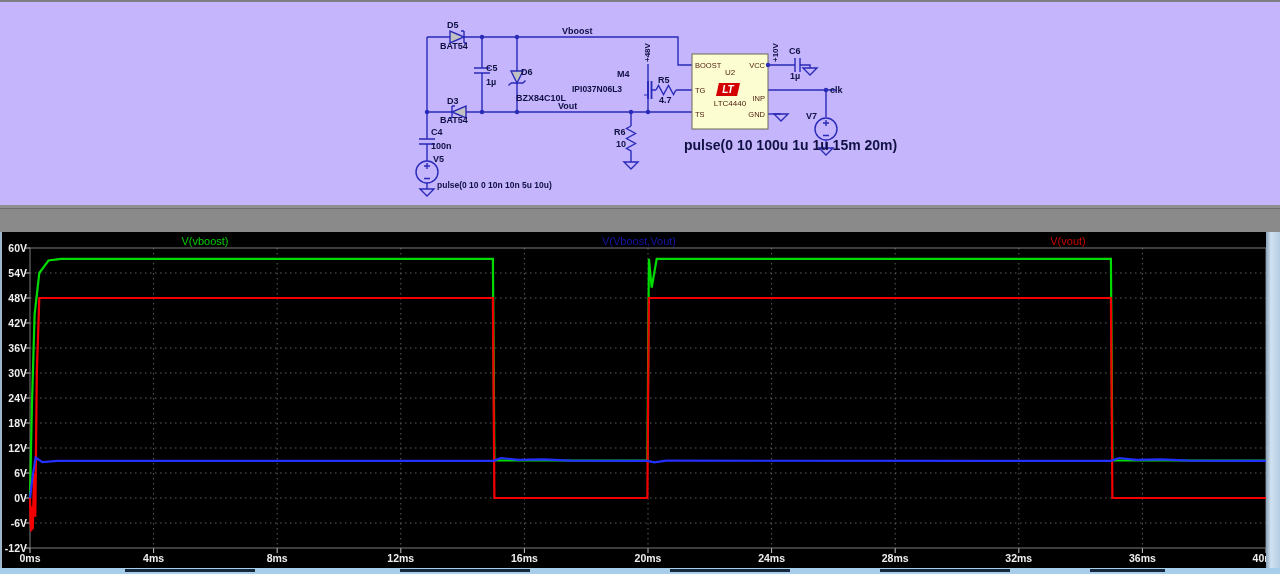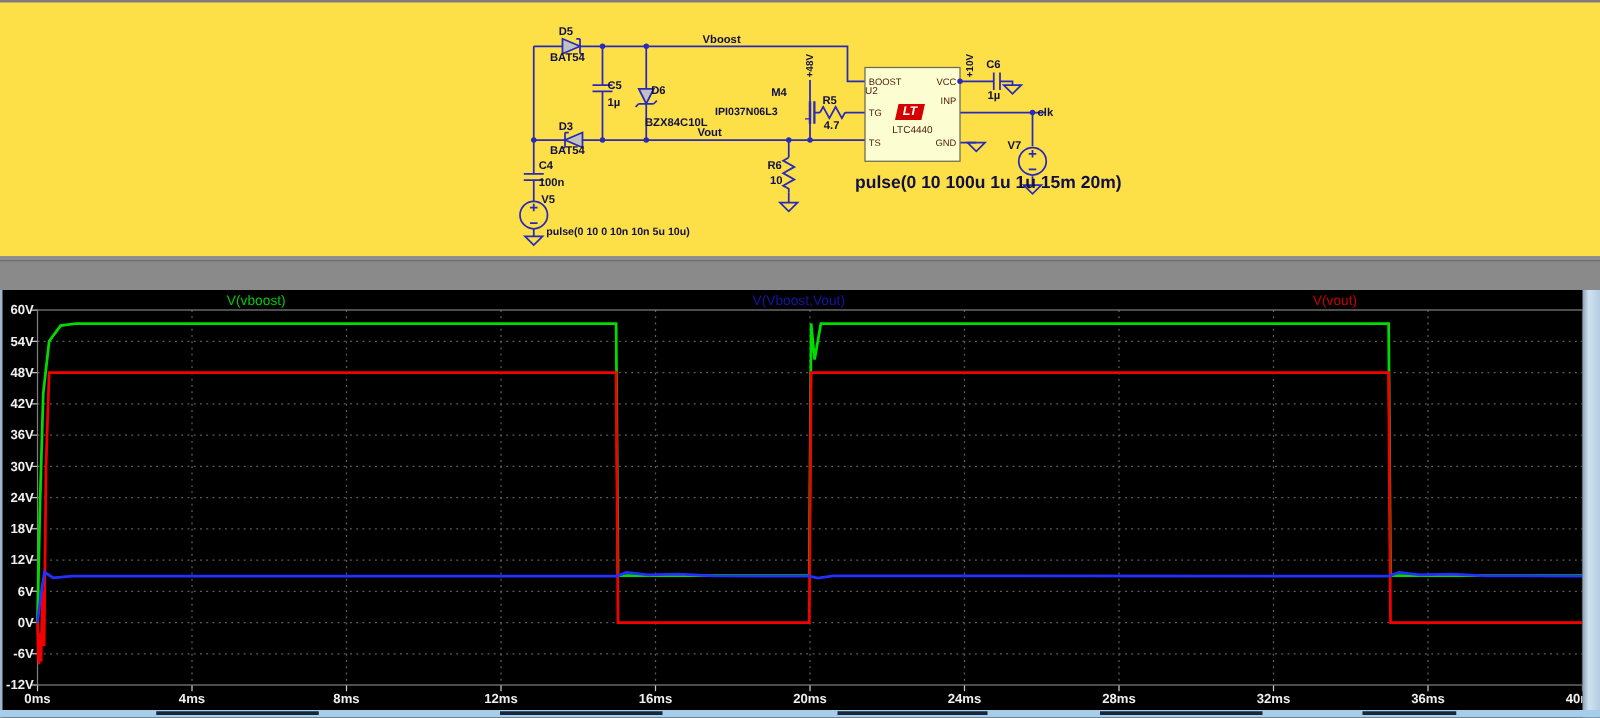--- a/index.html
+++ b/index.html
@@ -1,19 +1,19 @@
 <!DOCTYPE html>
 <html><head>
 <meta charset="utf-8">
 <style>
   html,body{margin:0;padding:0;background:#8a8a8a;}
   #stage{position:relative;width:1280px;height:574px;overflow:hidden;
          font-family:"Liberation Sans","DejaVu Sans",sans-serif;}
   
-  #schematic{position:absolute;left:0;top:0;width:1280px;height:205px;background:#fde047;
+  #schematic{position:absolute;left:0;top:0;width:1280px;height:205px;background:#c4b5fd;
              border-top:2px solid #7e7e7e;box-sizing:border-box;}
   #schematic svg{position:absolute;left:0;top:0;}
   .slabel{position:absolute;font-size:9px;font-weight:bold;color:#101043;white-space:pre;line-height:1;}
   .pinlabel{position:absolute;font-size:7.5px;font-weight:normal;color:#4a1a08;line-height:1;}
   .rot{transform-origin:0 0;transform:rotate(-90deg);}
   .ltlogo{position:absolute;left:716px;top:81px;width:24px;height:13px;background:#d40000;
           color:#fff;font-size:10px;font-weight:bold;font-style:italic;text-align:center;
           line-height:13px;clip-path:polygon(12% 0,100% 0,88% 100%,0 100%);}
   
   #divider{position:absolute;left:0;top:205px;width:1280px;height:4px;background:#8f8f8f;
@@ -161,23 +161,23 @@
     <span class="slabel" style="left:617px;top:68px">M4</span>
     <span class="slabel" style="left:572px;top:83px;font-size:8.5px">IPI037N06L3</span>
     <span class="slabel" style="left:658px;top:74px">R5</span>
     <span class="slabel" style="left:659px;top:94px">4.7</span>
     <span class="slabel" style="left:614px;top:126px">R6</span>
     <span class="slabel" style="left:616px;top:138px">10</span>
     <span class="pinlabel" style="left:695px;top:60px">BOOST</span>
     <span class="pinlabel" style="left:695px;top:85px">TG</span>
     <span class="pinlabel" style="left:695px;top:109px">TS</span>
     <span class="pinlabel" style="left:692px;top:60px;width:73px;text-align:right">VCC</span>
-    <span class="pinlabel" style="left:692px;top:75px;width:73px;text-align:right">INP</span>
+    <span class="pinlabel" style="left:692px;top:93px;width:73px;text-align:right">INP</span>
     <span class="pinlabel" style="left:692px;top:109px;width:73px;text-align:right">GND</span>
-    <span class="pinlabel" style="left:692px;top:67px;width:76px;font-size:8px">U2</span>
+    <span class="pinlabel" style="left:692px;top:67px;width:76px;text-align:center;font-size:8px">U2</span>
     <span class="ltlogo">LT</span>
     <span class="pinlabel" style="left:692px;top:98px;width:76px;text-align:center;font-size:8px">LTC4440</span>
     <span class="slabel" style="left:789px;top:45px">C6</span>
     <span class="slabel" style="left:790px;top:70px">1µ</span>
     <span class="slabel" style="left:830px;top:84px">clk</span>
     <span class="slabel" style="left:806px;top:110px">V7</span>
     <span class="slabel" style="left:684px;top:136px;font-size:14px">pulse(0 10 100u 1u 1u 15m 20m)</span>
   </div>
 
   <div id="divider"></div>

